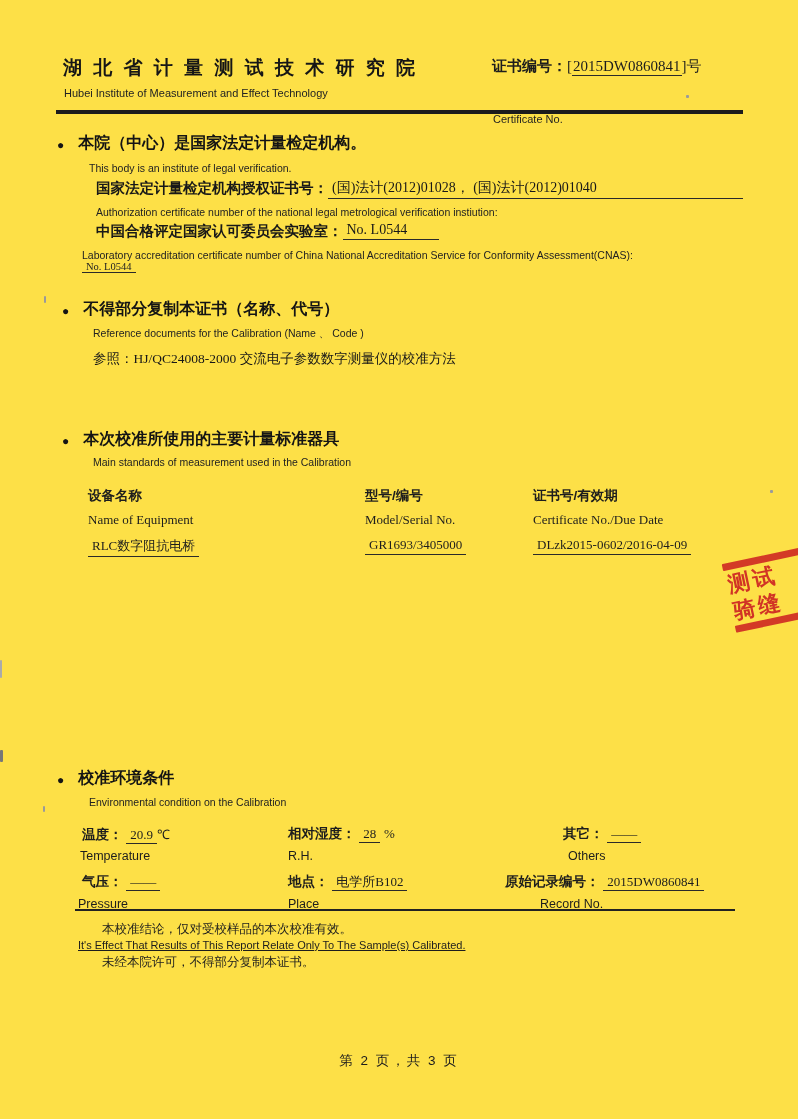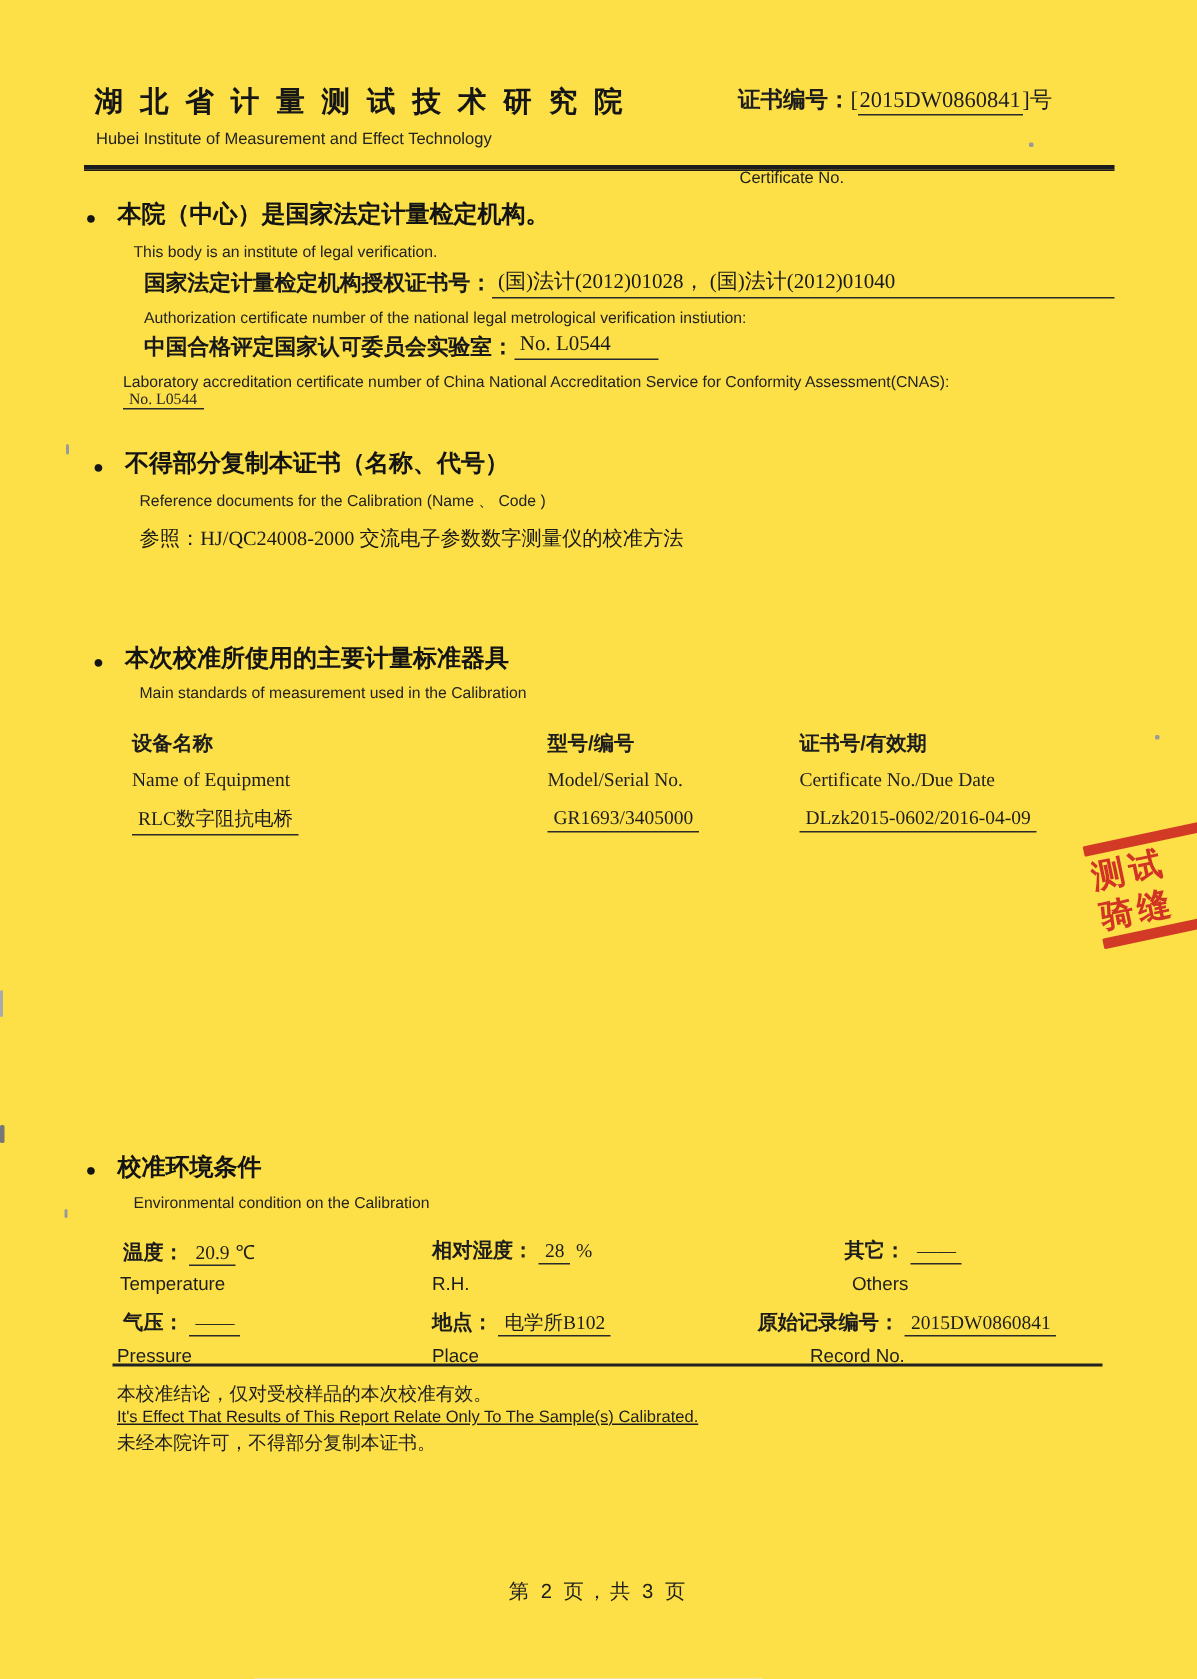--- a/index.html
+++ b/index.html
@@ -37,21 +37,21 @@
   .std-col { white-space:nowrap; }
   .std-cn { font-size:13.5px; font-weight:bold; }
   .std-en { font-family:"Liberation Serif", serif; font-size:13px; margin-top:7px; }
   .std-val { font-family:"Liberation Serif", serif; font-size:13px; margin-top:9px; display:inline-block; }
 
   
   .env-label { font-size:13.5px; font-weight:bold; white-space:nowrap; }
   .env-en { font-size:12.5px; white-space:nowrap; }
   .env-val { font-family:"Liberation Serif", serif; font-weight:normal; font-size:13px; }
   .rule-thin { height:2px; background:#222; }
-  .note-cn { font-size:12.5px; white-space:nowrap; }
+  .note-cn { font-size:12.5px; white-space:nowrap;margin-left:24px; }
   .note-en { font-size:11px; white-space:nowrap;text-decoration:underline; }
   .page-num { font-size:13.5px; letter-spacing:2px; text-align:center; }
 
   
   .stamp {
     position:absolute; top:554px; right:-22px; width:92px;
     transform:rotate(-12deg); color:#cf2b24; text-align:left;
   }
   .stamp-bar { height:7px; background:#cf2b24; border-radius:1px; opacity:.92; }
   .stamp-text { font-size:22px; font-weight:bold; line-height:25px; letter-spacing:3px;

